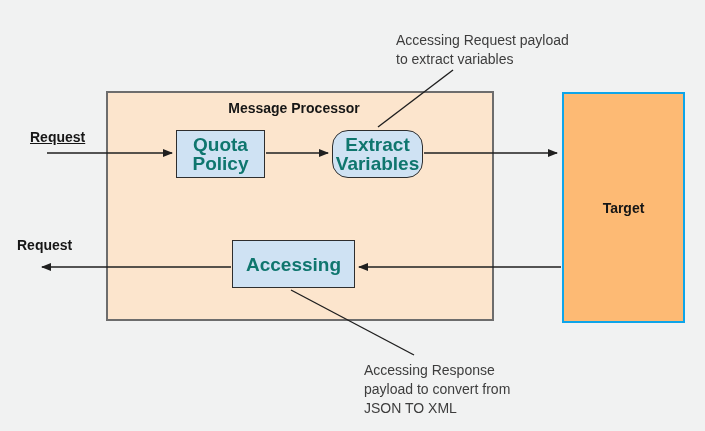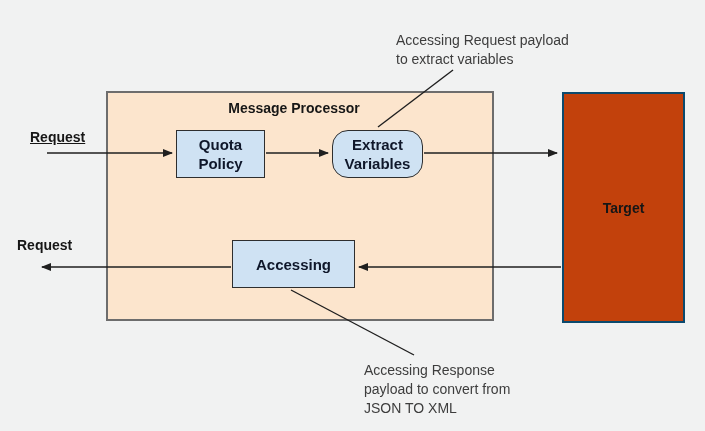--- a/index.html
+++ b/index.html
@@ -17,31 +17,31 @@
     background: #fce5cd;
     border: 2px solid #6d6d6d;
   }
   .mp-title {
     position: absolute; left: 0; right: 12px; top: 7px;
     text-align: center;
     font-size: 14px; font-weight: bold; color: #161616;
   }
   .target-box {
     left: 562px; top: 92px; width: 123px; height: 231px;
-    background: #c2410c;
-    border: 2px solid #0c4a6e;
+    background: #fdba74;
+    border: 2px solid #0ea5e9;
     display: flex; align-items: center; justify-content: center;
     font-size: 14px; font-weight: bold; color: #161616;
   }
   .policy-node {
     background: #cfe2f3;
     border: 1.5px solid #2e2e2e;
     display: flex; align-items: center; justify-content: center;
     text-align: center;
-    font-size: 15px; font-weight: bold; color: #0f172a;
+    font-size: 19px; font-weight: bold; color: #0f766e;
     line-height: 19px;
     white-space: pre-line;
   }
   .node-quota     { left: 176px; top: 130px; width: 89px;  height: 48px; }
   .node-extract   { left: 332px; top: 130px; width: 91px;  height: 48px; border-radius: 16px; }
   .node-jsontoxml { left: 232px; top: 240px; width: 123px; height: 48px; }
   .flow-label {
     position: absolute;
     font-size: 14px; font-weight: bold; color: #161616;
   }

